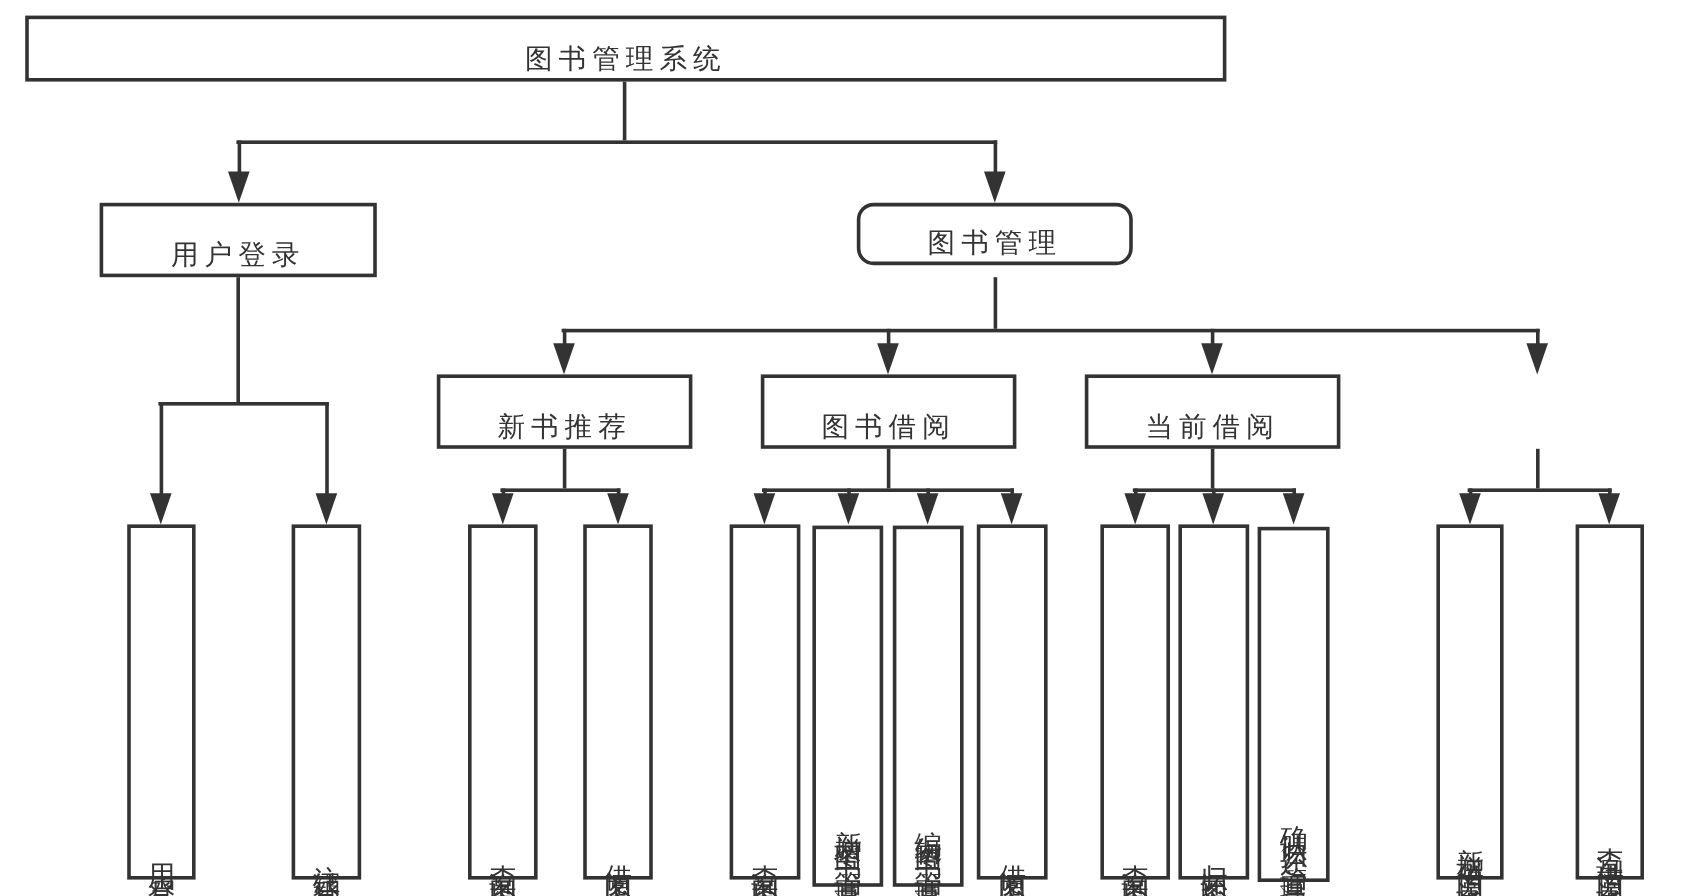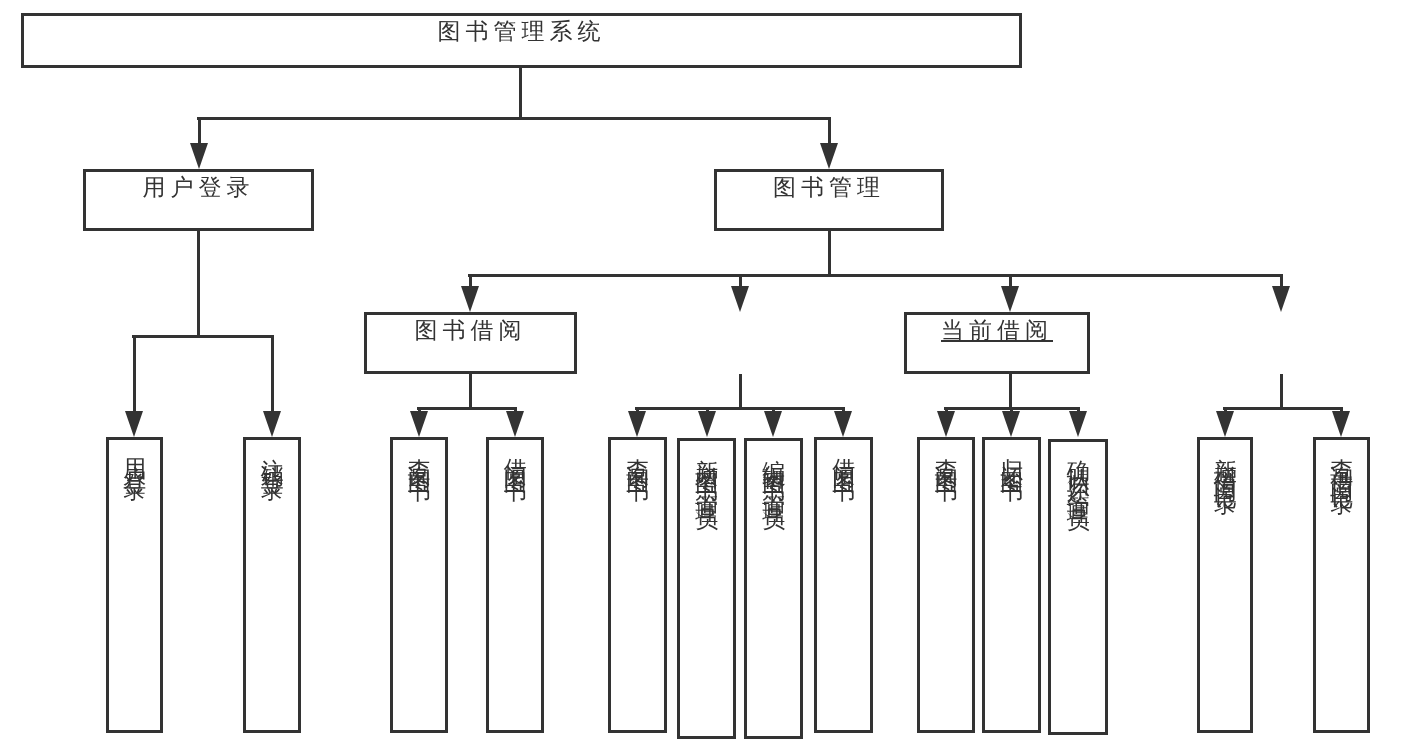--- a/index.html
+++ b/index.html
@@ -2,21 +2,21 @@
 <html><head>
 <meta charset="utf-8">
 <style>
   html,body { margin:0; padding:0; background:#ffffff; }
   .canvas {
     position:relative; width:1405px; height:747px; background:#ffffff;
     font-family:"Liberation Sans", sans-serif; color:#333; overflow:hidden;
   }
   .box {
     position:absolute; box-sizing:border-box; border:3px solid #333333;
-    background:#ffffff; display:flex; align-items:flex-start; justify-content:center;
+    background:#ffffff; display:flex; align-items:flex-end; justify-content:center;
   }
   .hlabel { font-size:23px; letter-spacing:5px; white-space:nowrap; }
   .vlabel {
     writing-mode:vertical-rl; text-orientation:mixed;
     font-size:23px; letter-spacing:7px; line-height:1.1; white-space:nowrap;
   }
   .vline { position:absolute; width:3px; background:#333333; }
   .hline { position:absolute; height:3px; background:#333333; }
   .arrow {
     position:absolute; width:0; height:0;
@@ -40,21 +40,21 @@
   <div class="vline" style="left:519px; top:68px; height:49px;"></div>
   <div class="hline" style="left:197px; top:117px; width:634px;"></div>
   <div class="vline" style="left:198px; top:117px; height:30px;"></div>
   <div class="vline" style="left:828px; top:117px; height:30px;"></div>
   <div class="arrow" style="left:190px; top:143px;"></div>
   <div class="arrow" style="left:820px; top:143px;"></div>
 
   <div class="box" style="left:83px; top:169px; width:231px; height:62px;">
     <span class="hlabel">用户登录</span>
   </div>
-  <div class="box" style="left:714px; top:169px; width:230px; height:62px;">
+  <div class="box" style="left:714px; top:169px; width:230px; height:52px;border-radius:14px;">
     <span class="hlabel">图书管理</span>
   </div>
 
   <div class="vline" style="left:197px; top:231px; height:104px;"></div>
   <div class="hline" style="left:132px; top:335px; width:142px;"></div>
   <div class="vline" style="left:133px; top:335px; height:80px;"></div>
   <div class="vline" style="left:271px; top:335px; height:80px;"></div>
   <div class="arrow" style="left:125px; top:411px;"></div>
   <div class="arrow" style="left:263px; top:411px;"></div>
 
@@ -63,23 +63,26 @@
   <div class="vline" style="left:469px; top:274px; height:16px;"></div>
   <div class="vline" style="left:739px; top:274px; height:16px;"></div>
   <div class="vline" style="left:1009px; top:274px; height:16px;"></div>
   <div class="vline" style="left:1280px; top:274px; height:16px;"></div>
   <div class="arrow" style="left:461px; top:286px;"></div>
   <div class="arrow" style="left:731px; top:286px;"></div>
   <div class="arrow" style="left:1001px; top:286px;"></div>
   <div class="arrow" style="left:1272px; top:286px;"></div>
 
   <div class="box" style="left:364px; top:312px; width:213px; height:62px;">
+    <span class="hlabel">新书推荐</span>
+  </div>
+  <div class="box" style="left:634px; top:312px; width:213px; height:62px;">
     <span class="hlabel">图书借阅</span>
   </div>
-  <div class="box" style="left:904px; top:312px; width:186px; height:62px;text-decoration:underline;">
+  <div class="box" style="left:904px; top:312px; width:213px; height:62px;">
     <span class="hlabel">当前借阅</span>
   </div>
 
   <div class="vline" style="left:469px; top:374px; height:33px;"></div>
   <div class="hline" style="left:417px; top:407px; width:100px;"></div>
   <div class="vline" style="left:418px; top:407px; height:8px;"></div>
   <div class="vline" style="left:514px; top:407px; height:8px;"></div>
   <div class="arrow" style="left:410px; top:411px;"></div>
   <div class="arrow" style="left:506px; top:411px;"></div>
 

